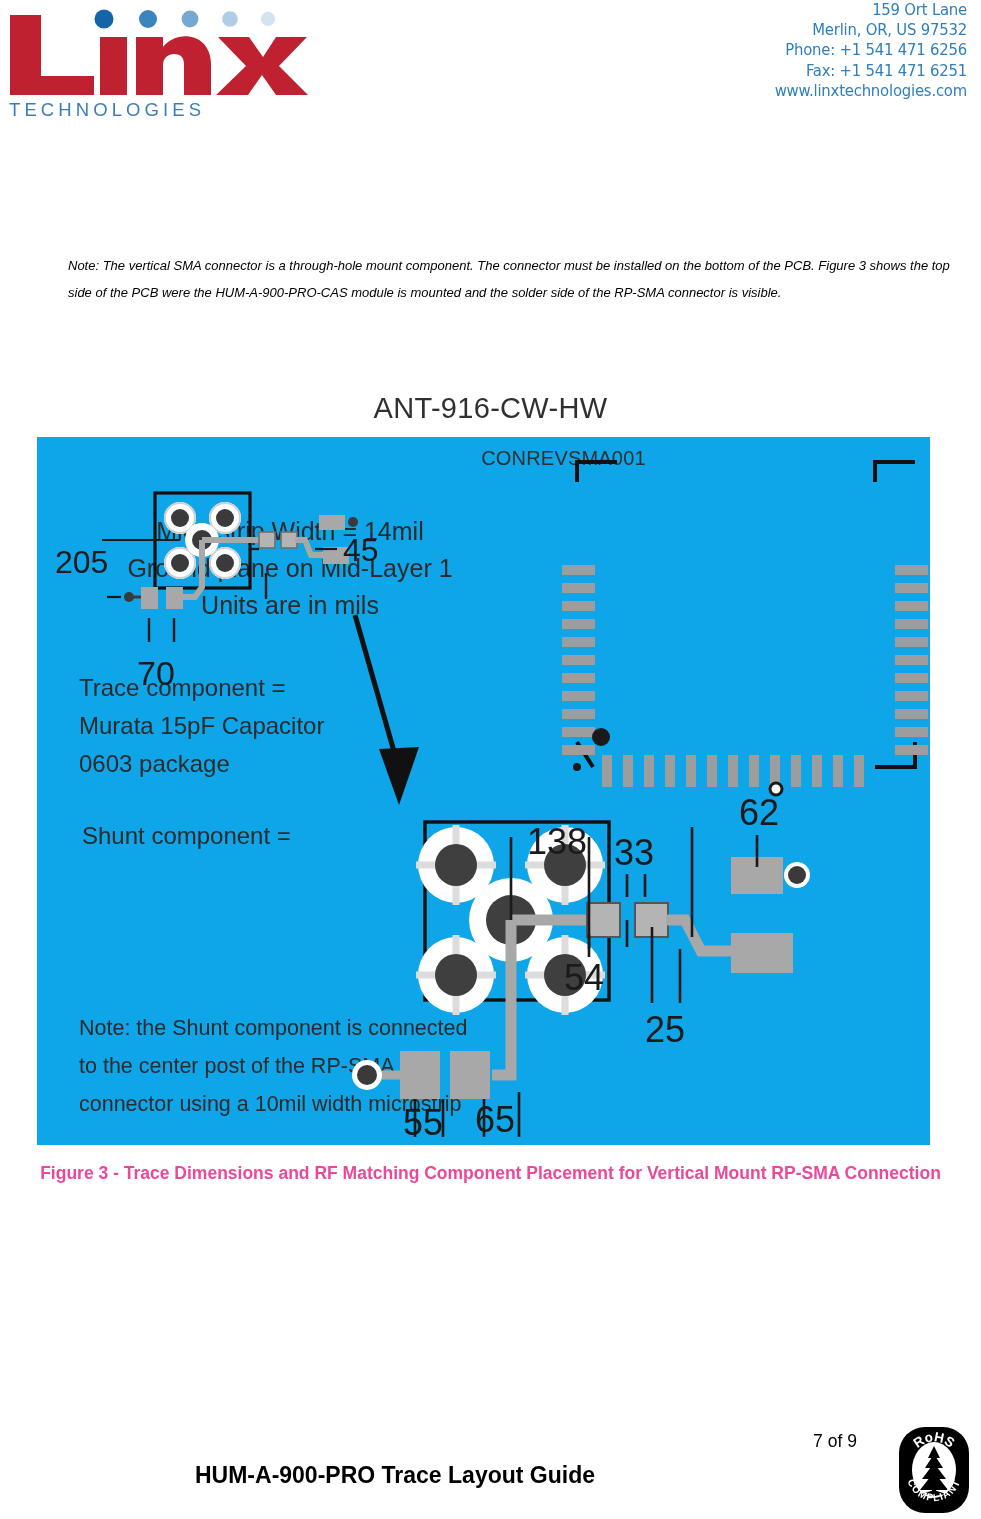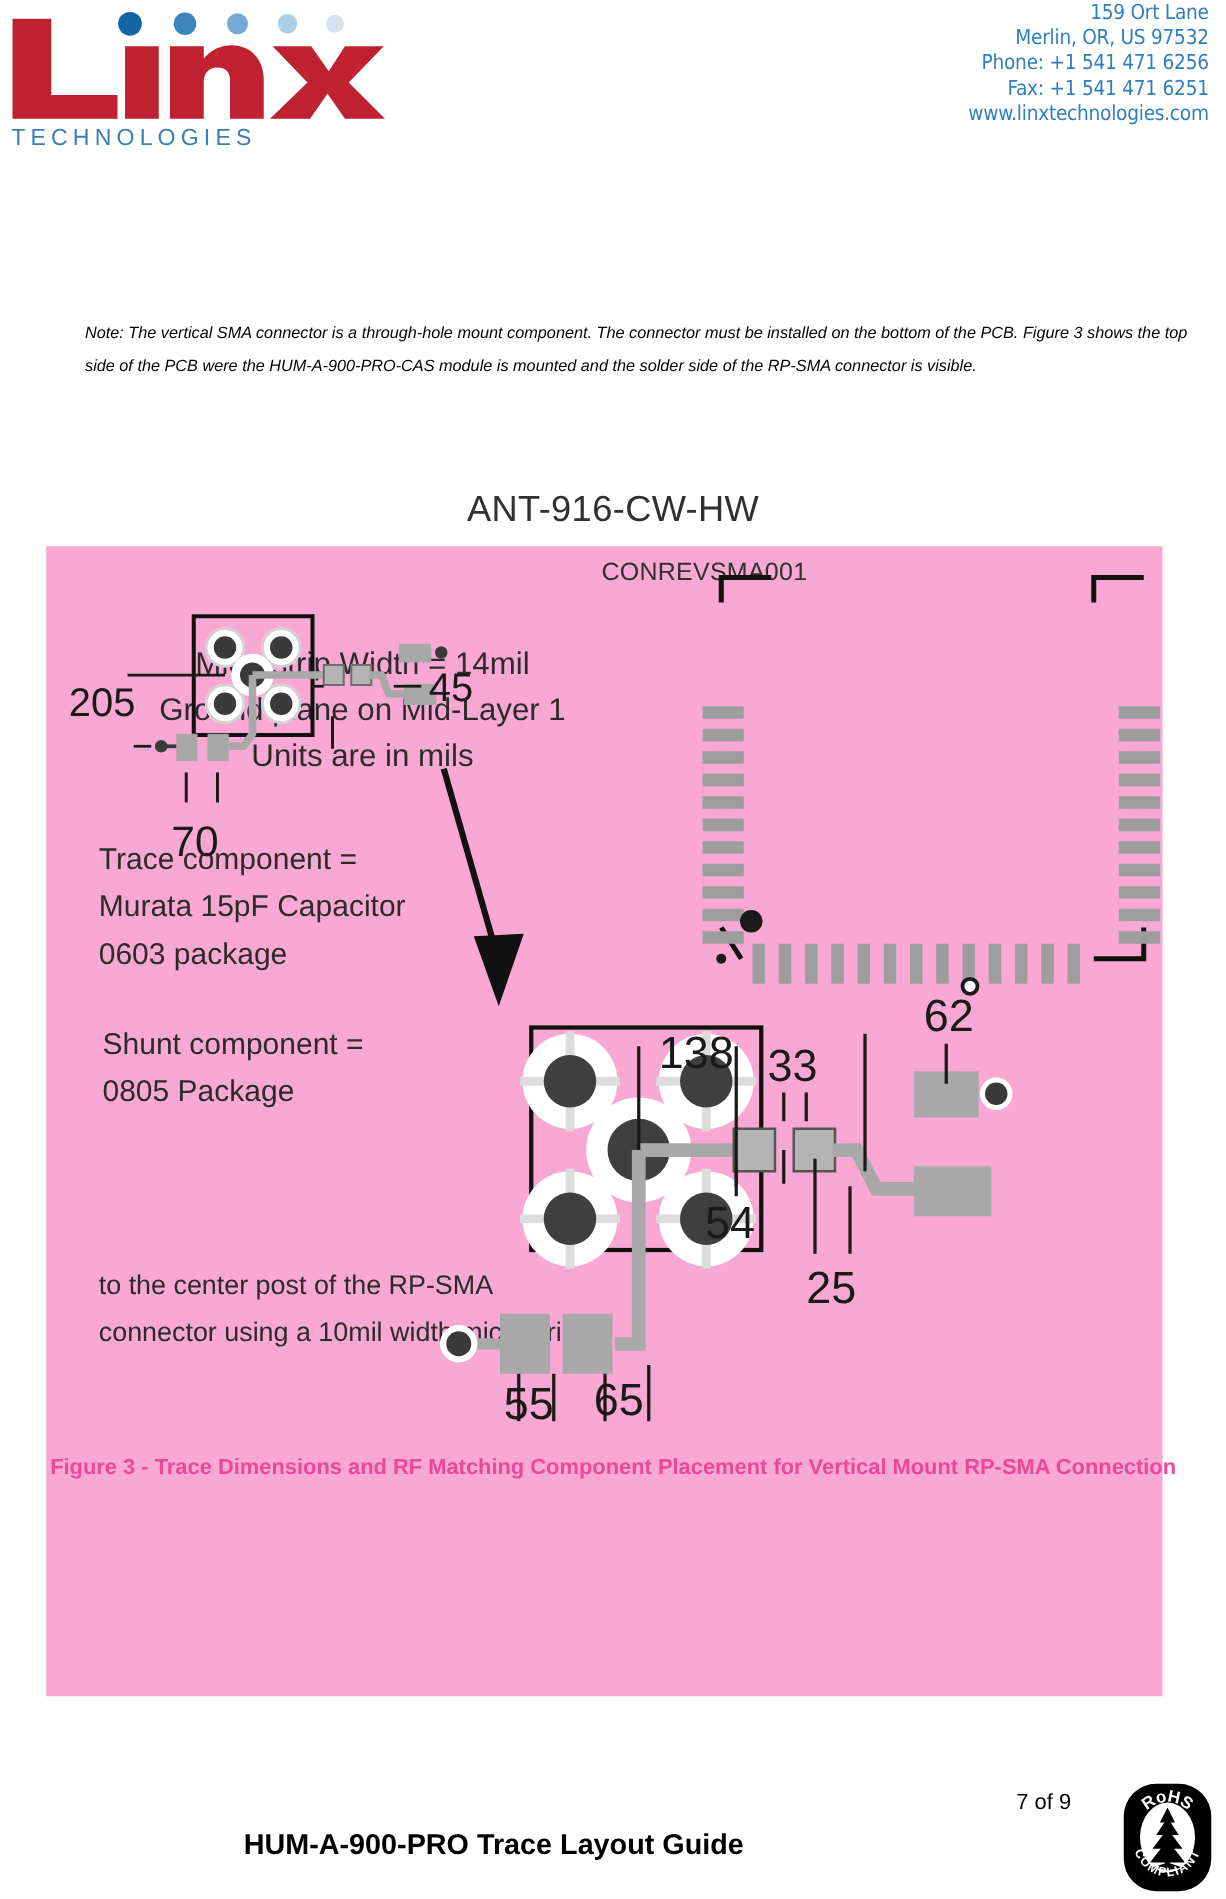--- a/index.html
+++ b/index.html
@@ -67,22 +67,22 @@
     font-family: "Liberation Sans", sans-serif;
     font-size: 29px;
     color: #303030;
     letter-spacing: 0.3px;
   }
   .fig-box {
     position: absolute;
     left: 37px;
     top: 437px;
     width: 893px;
-    height: 920px;
-    background: #f9a8d4;
+    height: 708px;
+    background: #0ea5e9;
   }
   .fig-sub {
     position: absolute;
     left: 0; top: 10px;
     width: 893px;
     text-align: center;
     font-family: "Liberation Sans", sans-serif;
     font-size: 20px;
     color: #303030;
     letter-spacing: 0.2px;
@@ -226,24 +226,24 @@
   </div>
 
   <div class="spec-text spec-left1">
     <div>Trace component =</div>
     <div>Murata 15pF Capacitor</div>
     <div>0603 package</div>
   </div>
 
   <div class="spec-text spec-left2">
     <div>Shunt component =</div>
-    <div>0805 Package</div>
   </div>
 
   <div class="spec-text spec-note">
+    <div>Note: the Shunt component is connected</div>
     <div>to the center post of the RP-SMA</div>
     <div>connector using a 10mil width microstrip</div>
   </div>
 
   <svg width="893" height="708" viewBox="0 0 893 708" style="position:absolute;left:0;top:0">
 
     <defs>
       <g id="thpad">
         <circle r="26" fill="#ffffff"></circle>
         <circle r="15" fill="#3a3a3a"></circle>

